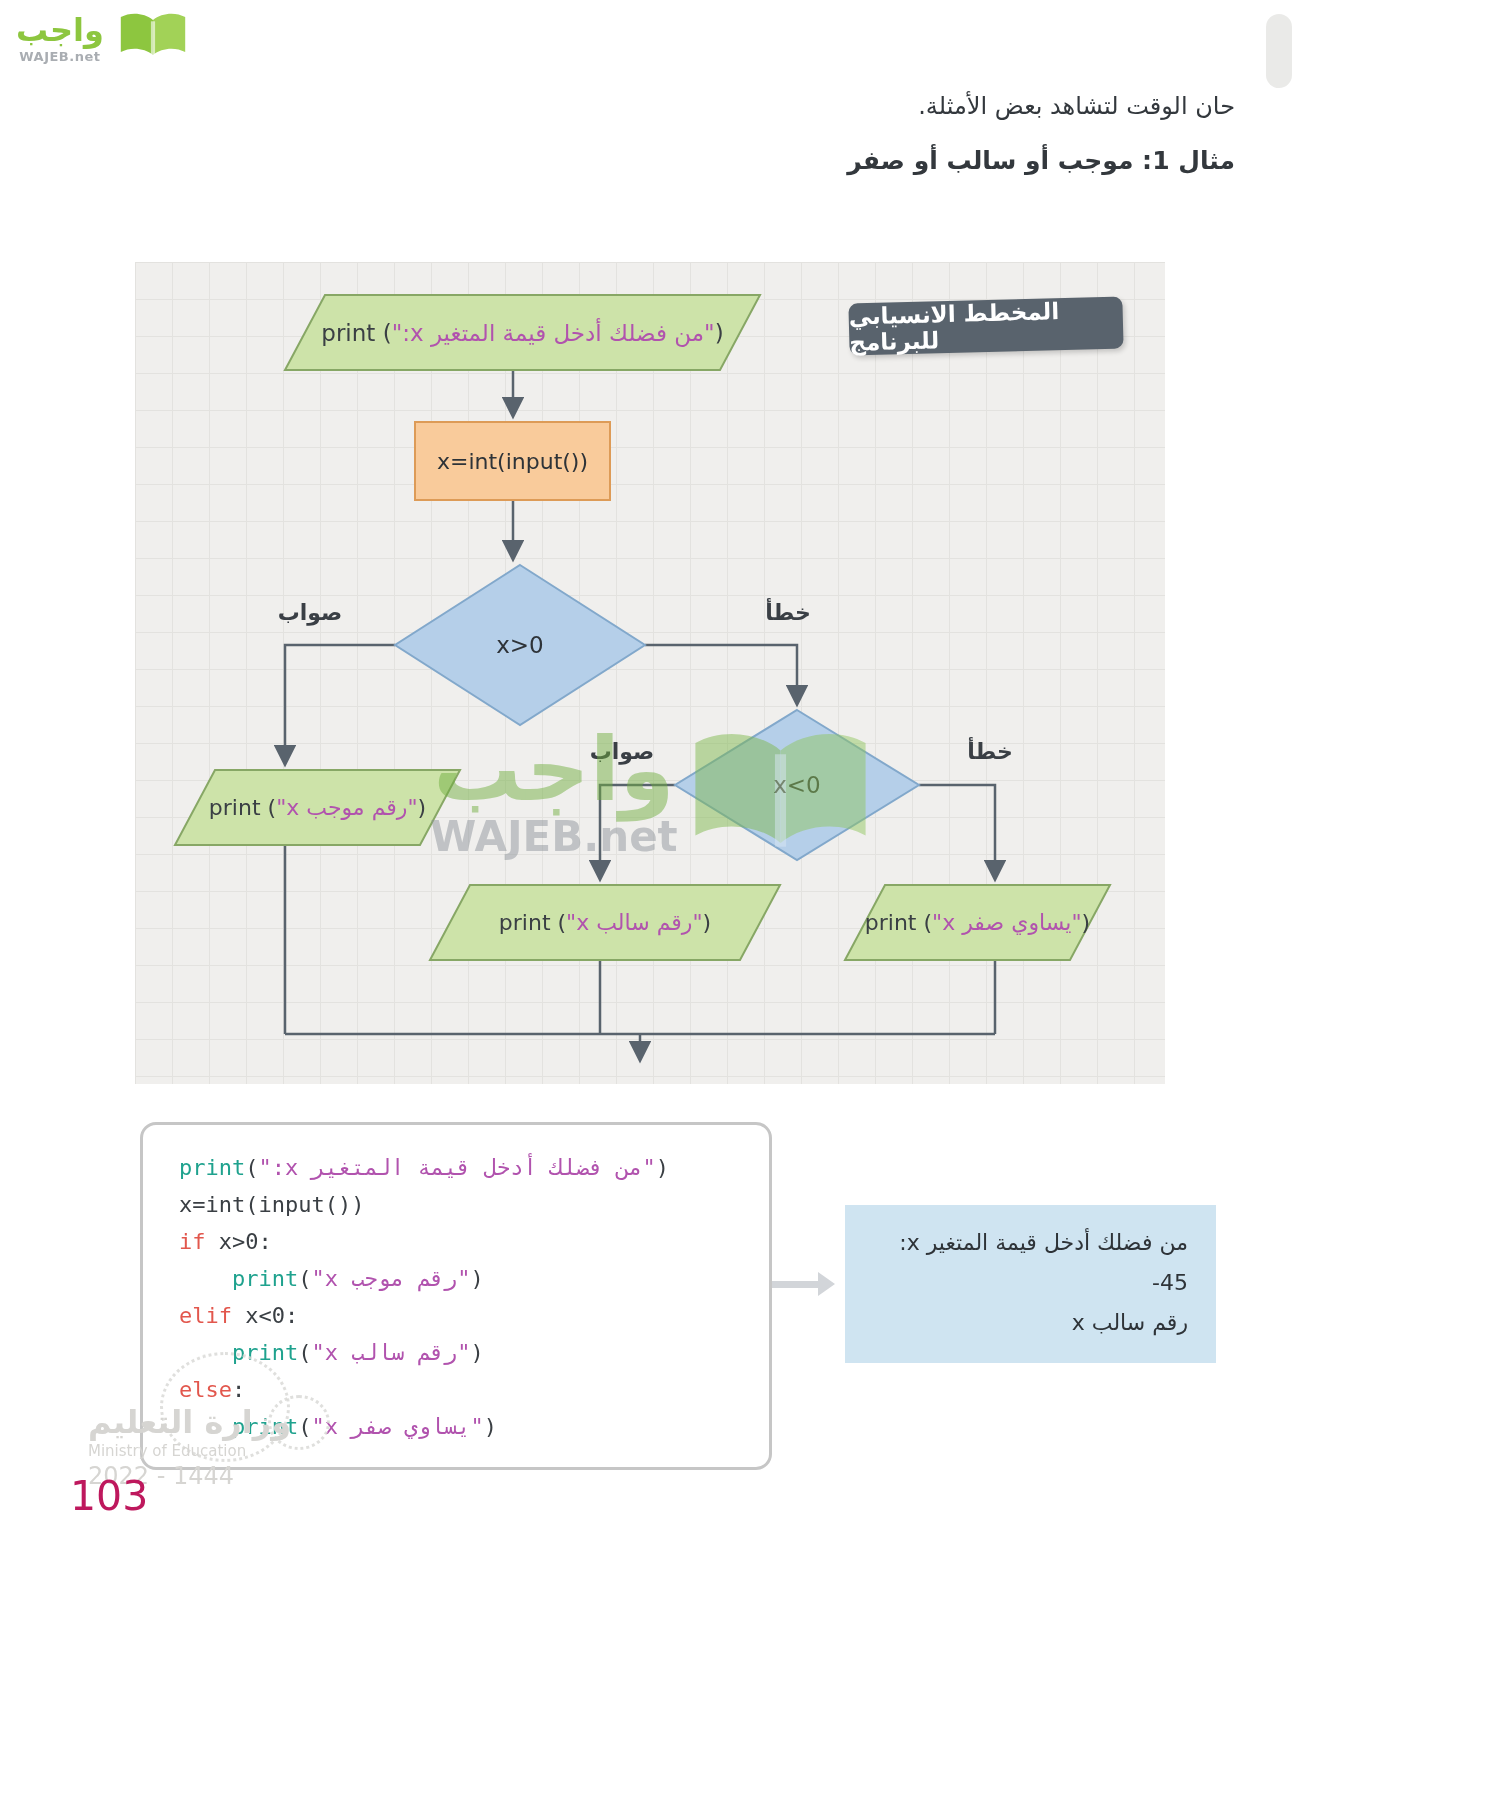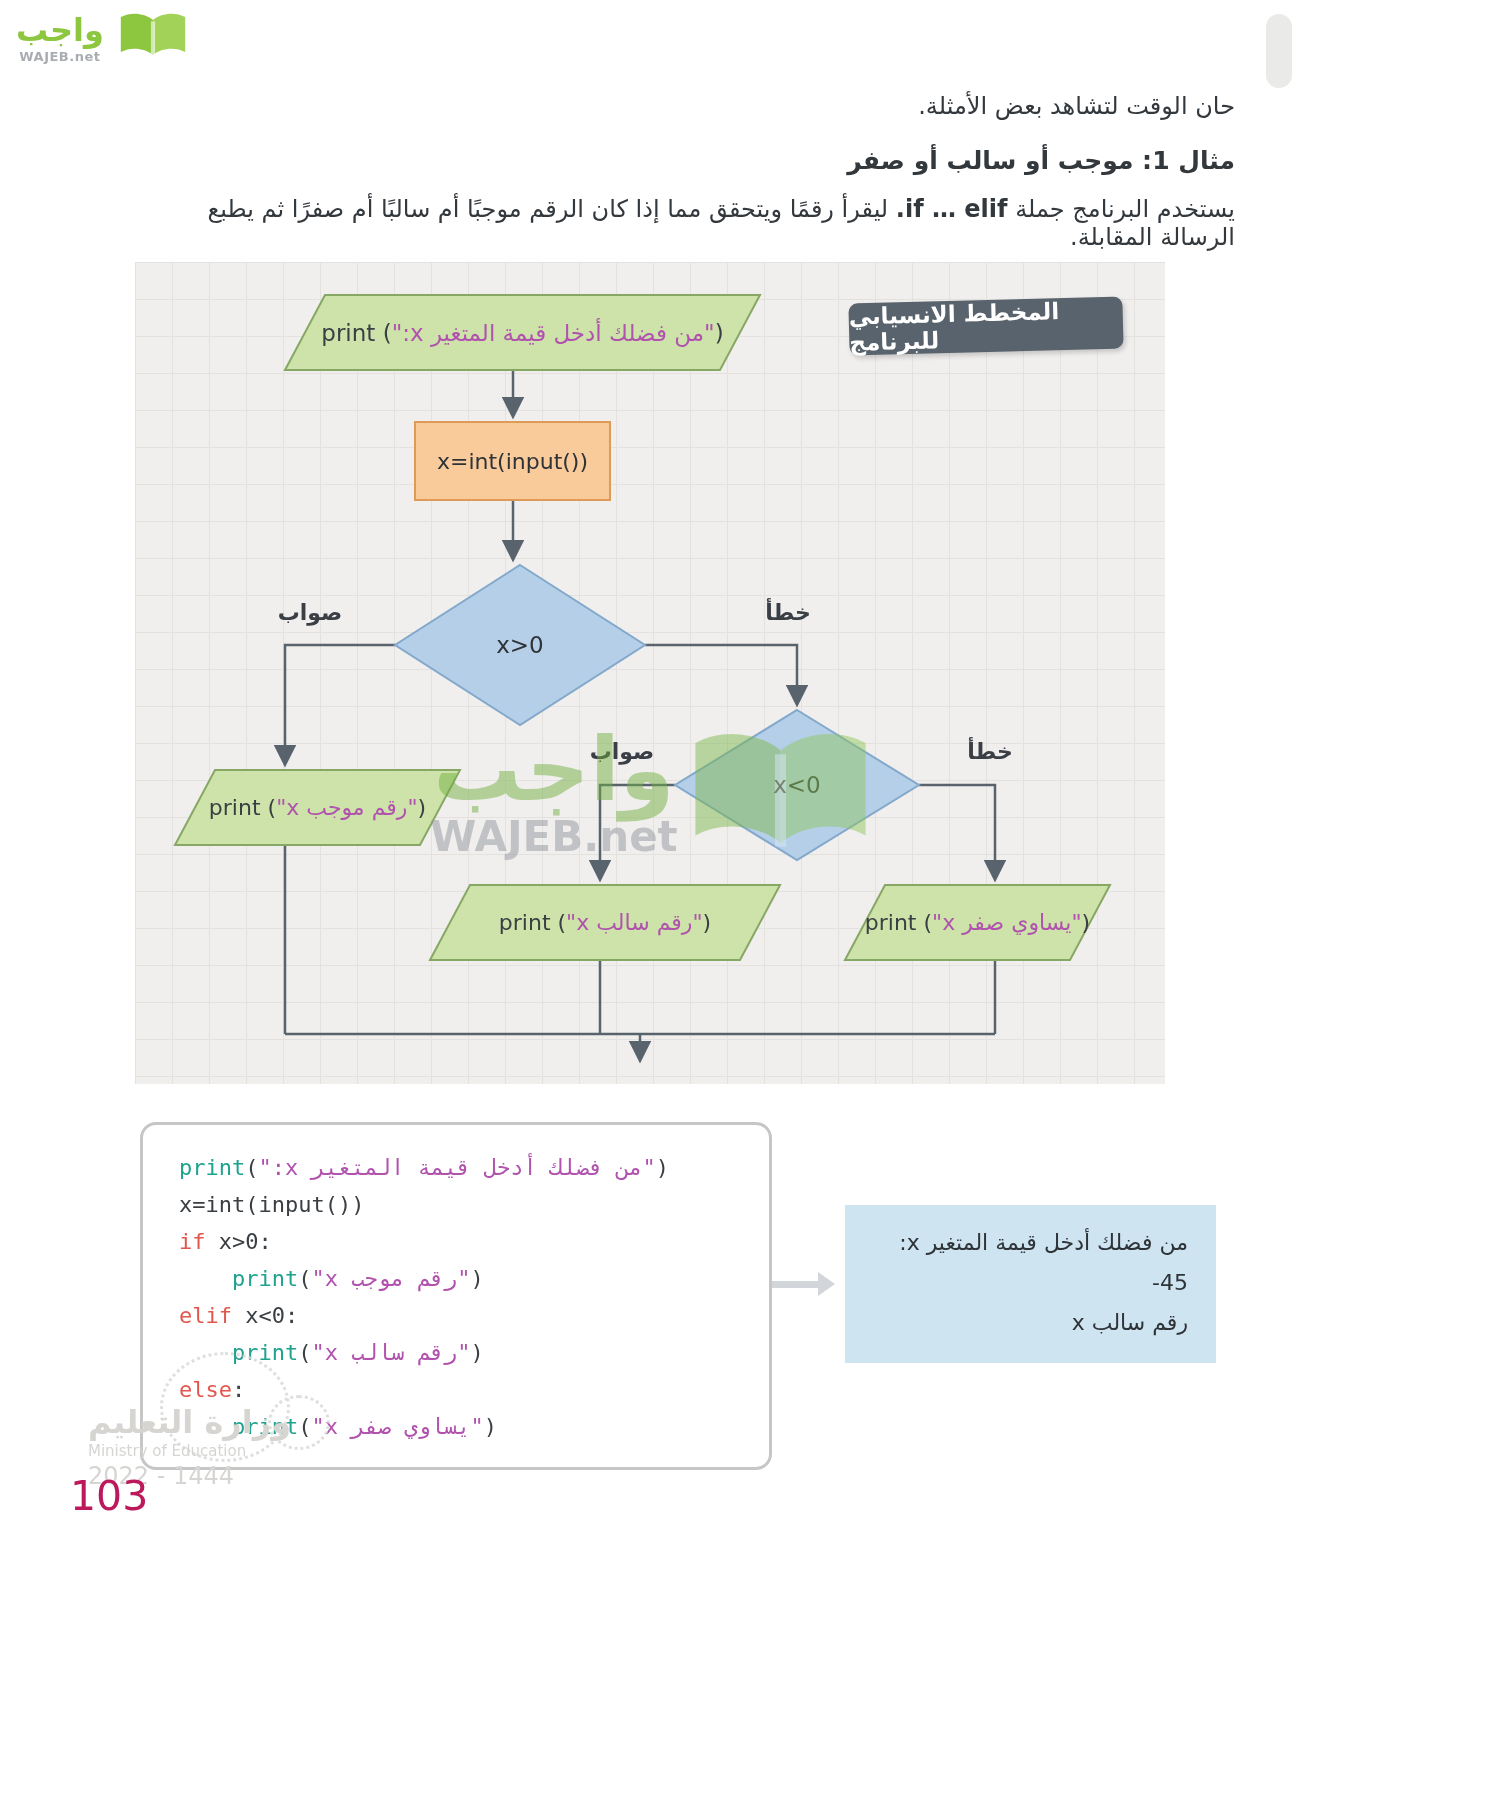--- a/index.html
+++ b/index.html
@@ -10,21 +10,21 @@
   .logo { position: absolute; left: 16px; top: 10px; display: flex; align-items: flex-start; gap: 14px; z-index: 5; }
   .logo-text { text-align: center; padding-top: 4px; }
   .logo-ar { color: #8dc63f; font-size: 32px; font-weight: bold; line-height: 1; }
   .logo-net { color: #a9adb2; font-size: 13px; font-weight: bold; letter-spacing: .5px; margin-top: 3px; }
 
   .edge-tab { position: absolute; left: 1266px; top: 14px; width: 26px; height: 74px; background: #eaeae8; border-radius: 13px; }
 
   
   .intro { position: absolute; left: 200px; top: 92px; width: 1035px; direction: rtl; text-align: right; color: #33383d; }
   .intro-line1 { font-size: 24px; margin-bottom: 26px; }
-  .intro-line2 { font-size: 25px; font-weight: bold; margin-bottom: 20px; }
+  .intro-line2 { font-size: 25px; font-weight: bold; margin-bottom: 12px; }
   .intro-line3 { font-size: 24px; }
   .intro-line3 b { font-family: "DejaVu Sans", sans-serif; }
 
   
   .flow {
     position: absolute; left: 135px; top: 262px; width: 1030px; height: 822px;
     background-color: #f0efed;
     background-image: linear-gradient(#e3e2df 1px, transparent 1px),
                       linear-gradient(90deg, #e3e2df 1px, transparent 1px);
     background-size: 37px 37px;
@@ -115,21 +115,20 @@
         <path d="M47 14 L53 14 L53 64 L47 64 Z" fill="#ffffff" opacity=".6"></path>
       </svg>
     </span>
   </div>
 
   <div class="edge-tab"></div>
 
   <div class="intro">
     <div class="intro-line1">حان الوقت لتشاهد بعض الأمثلة.</div>
     <div class="intro-line2">مثال 1: موجب أو سالب أو صفر</div>
-    <div class="intro-line3"><span>يستخدم البرنامج جملة </span><b>if … elif.</b><span> ليقرأ رقمًا ويتحقق مما إذا كان الرقم موجبًا أم سالبًا أم صفرًا ثم يطبع الرسالة المقابلة.</span></div>
   </div>
 
   <div class="flow">
 
     <svg class="shapes" width="1030" height="822" viewBox="0 0 1030 822">
       <defs>
         <marker id="ah" viewBox="0 0 10 10" refX="8" refY="5" markerWidth="9" markerHeight="9" orient="auto-start-reverse">
           <path d="M0 0 L10 5 L0 10 Z" fill="#59636d"></path>
         </marker>
       </defs>

